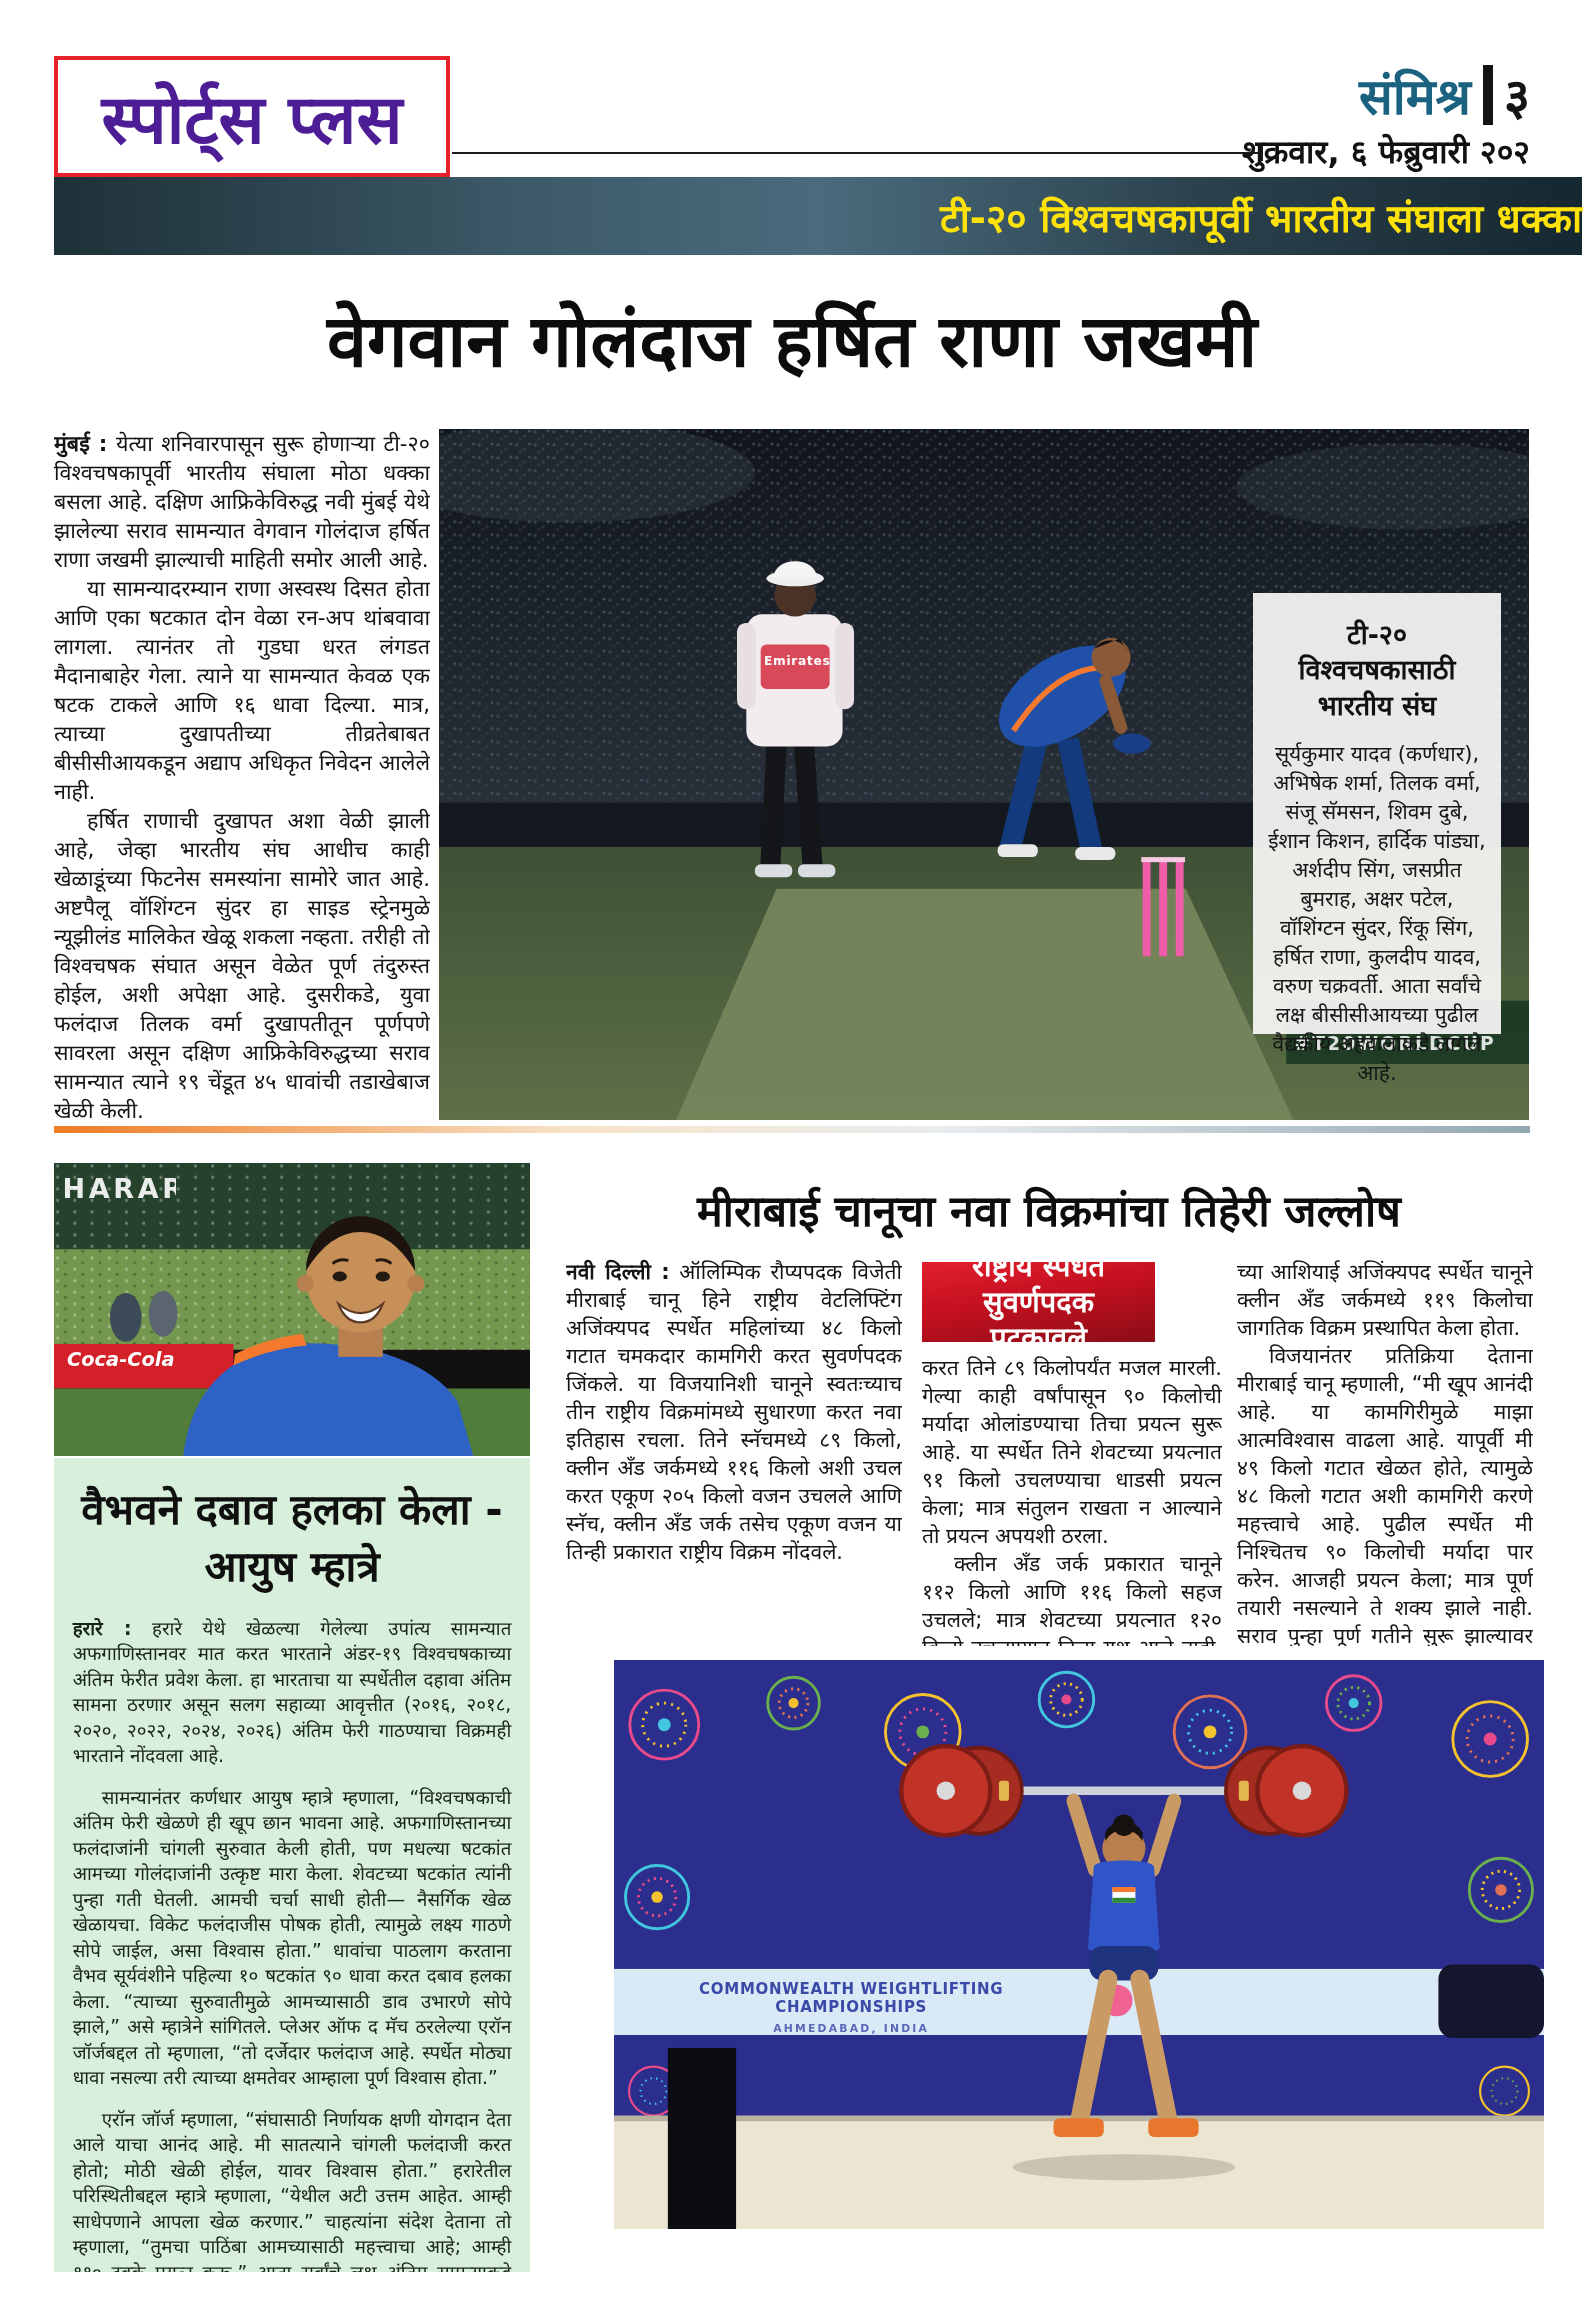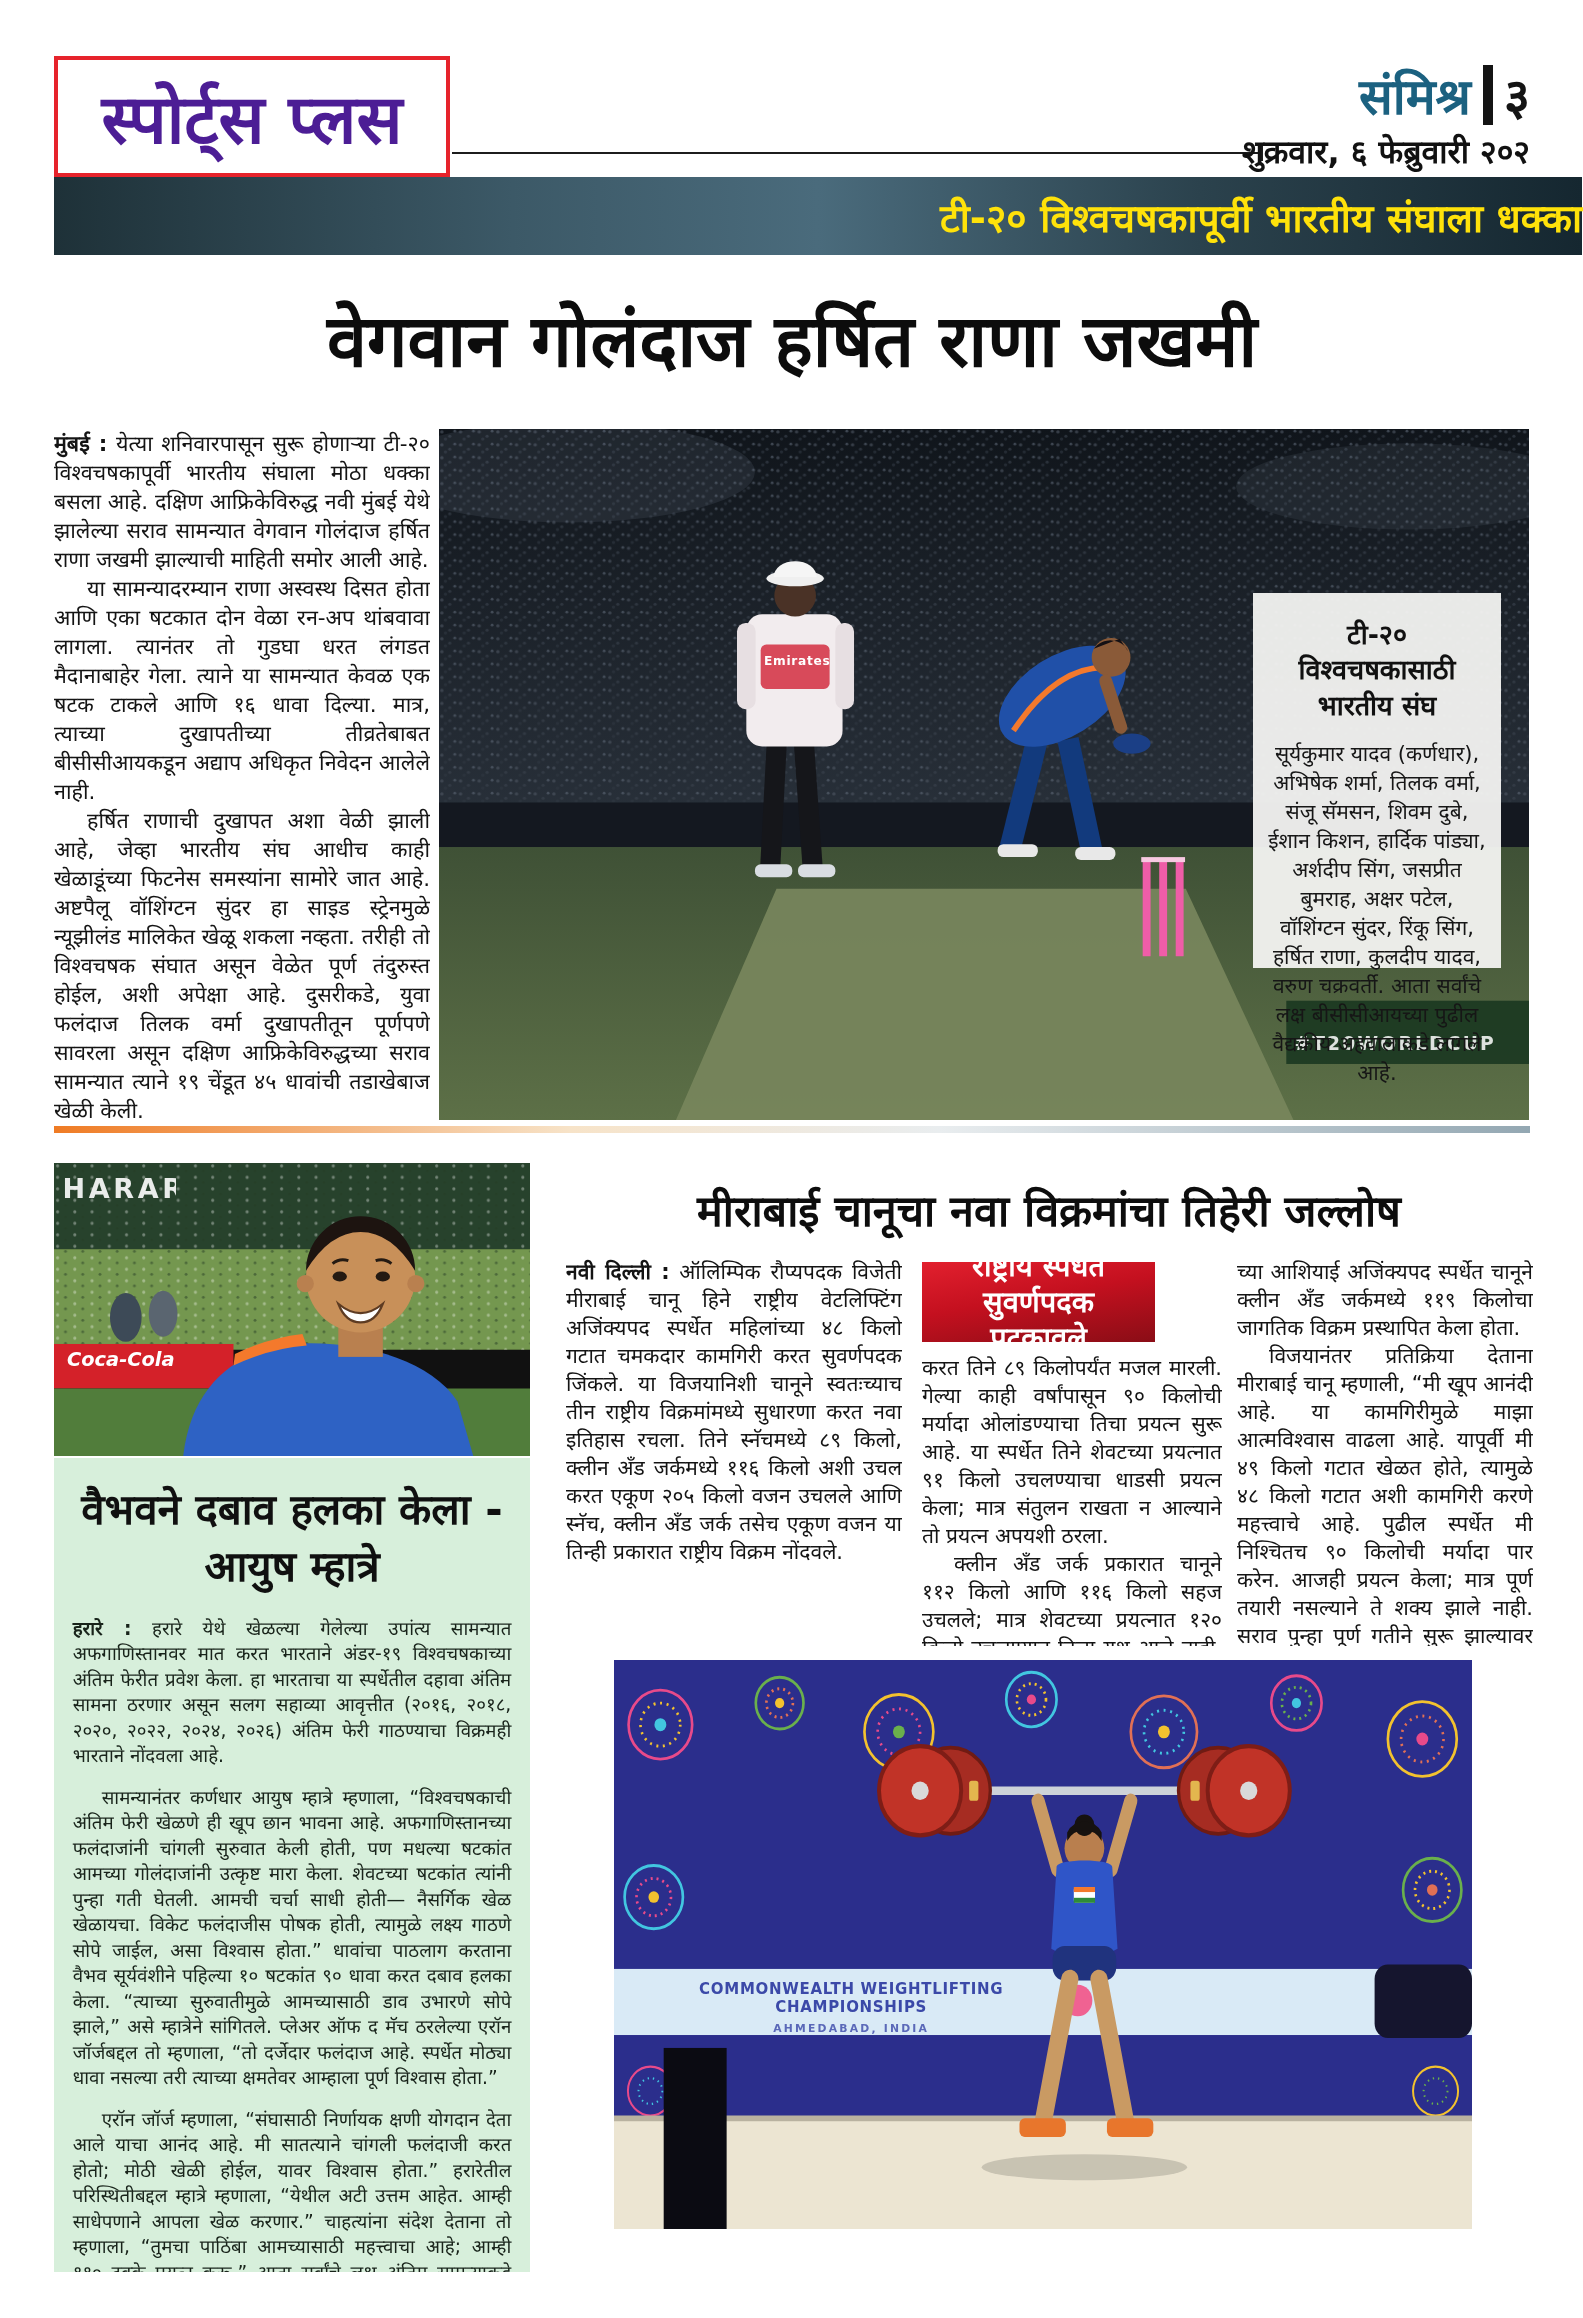--- a/index.html
+++ b/index.html
@@ -31,21 +31,21 @@
   
   .a1-col{position:absolute;left:54px;top:429px;width:376px;height:691px;overflow:hidden;
           font-size:21.5px;line-height:29px;text-align:justify;}
   .a1-col p{margin:0;}
   .a1-col p + p{text-indent:33px;}
   .dateline{font-weight:800;}
 
   .figure{position:absolute;overflow:hidden;background:#111;}
   .figure svg{display:block;width:100%;height:100%;}
   #figure1{left:439px;top:429px;width:1090px;height:691px;}
-  .infobox{position:absolute;left:814px;top:164px;width:248px;height:375px;background:rgba(245,245,243,0.94);
+  .infobox{position:absolute;left:814px;top:164px;width:248px;height:441px;background:rgba(245,245,243,0.94);
            padding:24.4px 13px;box-sizing:border-box;text-align:center;}
   .infobox-title{font-size:27px;font-weight:800;line-height:1.3;color:#111;margin:0 0 17px 0;}
   .infobox-body{font-size:21px;line-height:29px;color:#161616;margin:0;}
   .wm-t20{position:absolute;right:33px;bottom:66px;color:rgba(255,255,255,.85);font-size:18.7px;
           font-weight:700;letter-spacing:2.2px;}
   .wm-emirates{position:absolute;left:325px;top:225px;color:#fff;font-size:12.2px;font-weight:700;letter-spacing:0.7px;}
 
   .divider1{position:absolute;left:54px;top:1126px;width:1476px;height:7.2px;
             background:linear-gradient(90deg,#ef7b24 0%,#f7e3c8 35%,#e9edef 60%,#93a7b2 100%);}
 
@@ -68,21 +68,21 @@
           font-size:29px;font-weight:800;line-height:1.25;padding:2.9px 10px;box-sizing:border-box;}
 
   
   .greenbox{position:absolute;left:54px;top:1458px;width:476px;height:814px;background:#d7efdb;
             box-sizing:border-box;padding:20px 18.7px;overflow:hidden;}
   .headline3{font-size:42px;font-weight:800;text-align:center;line-height:1.35;color:#101010;margin:4.3px 0 20px 0;}
   .greenbox p{margin:0;font-size:18.7px;line-height:25.5px;text-align:justify;color:#18231a;}
   .greenbox p + p{text-indent:29px;margin-top:16px;}
 
   
-  #figure3{left:614px;top:1660px;width:858px;height:569px;}
+  #figure3{left:614px;top:1660px;width:930px;height:569px;}
   .banner3{position:absolute;left:7.2px;top:320px;width:460px;text-align:center;color:#3b49a8;font-weight:700;}
   .banner3 .l1{font-size:15px;letter-spacing:0.7px;}
   .banner3 .l2{font-size:10.8px;margin-top:5.7px;letter-spacing:2.2px;color:#5a68b8;}
 </style>
 </head>
 <body>
 
 <div class="page">
 
   <div class="logo-box">

